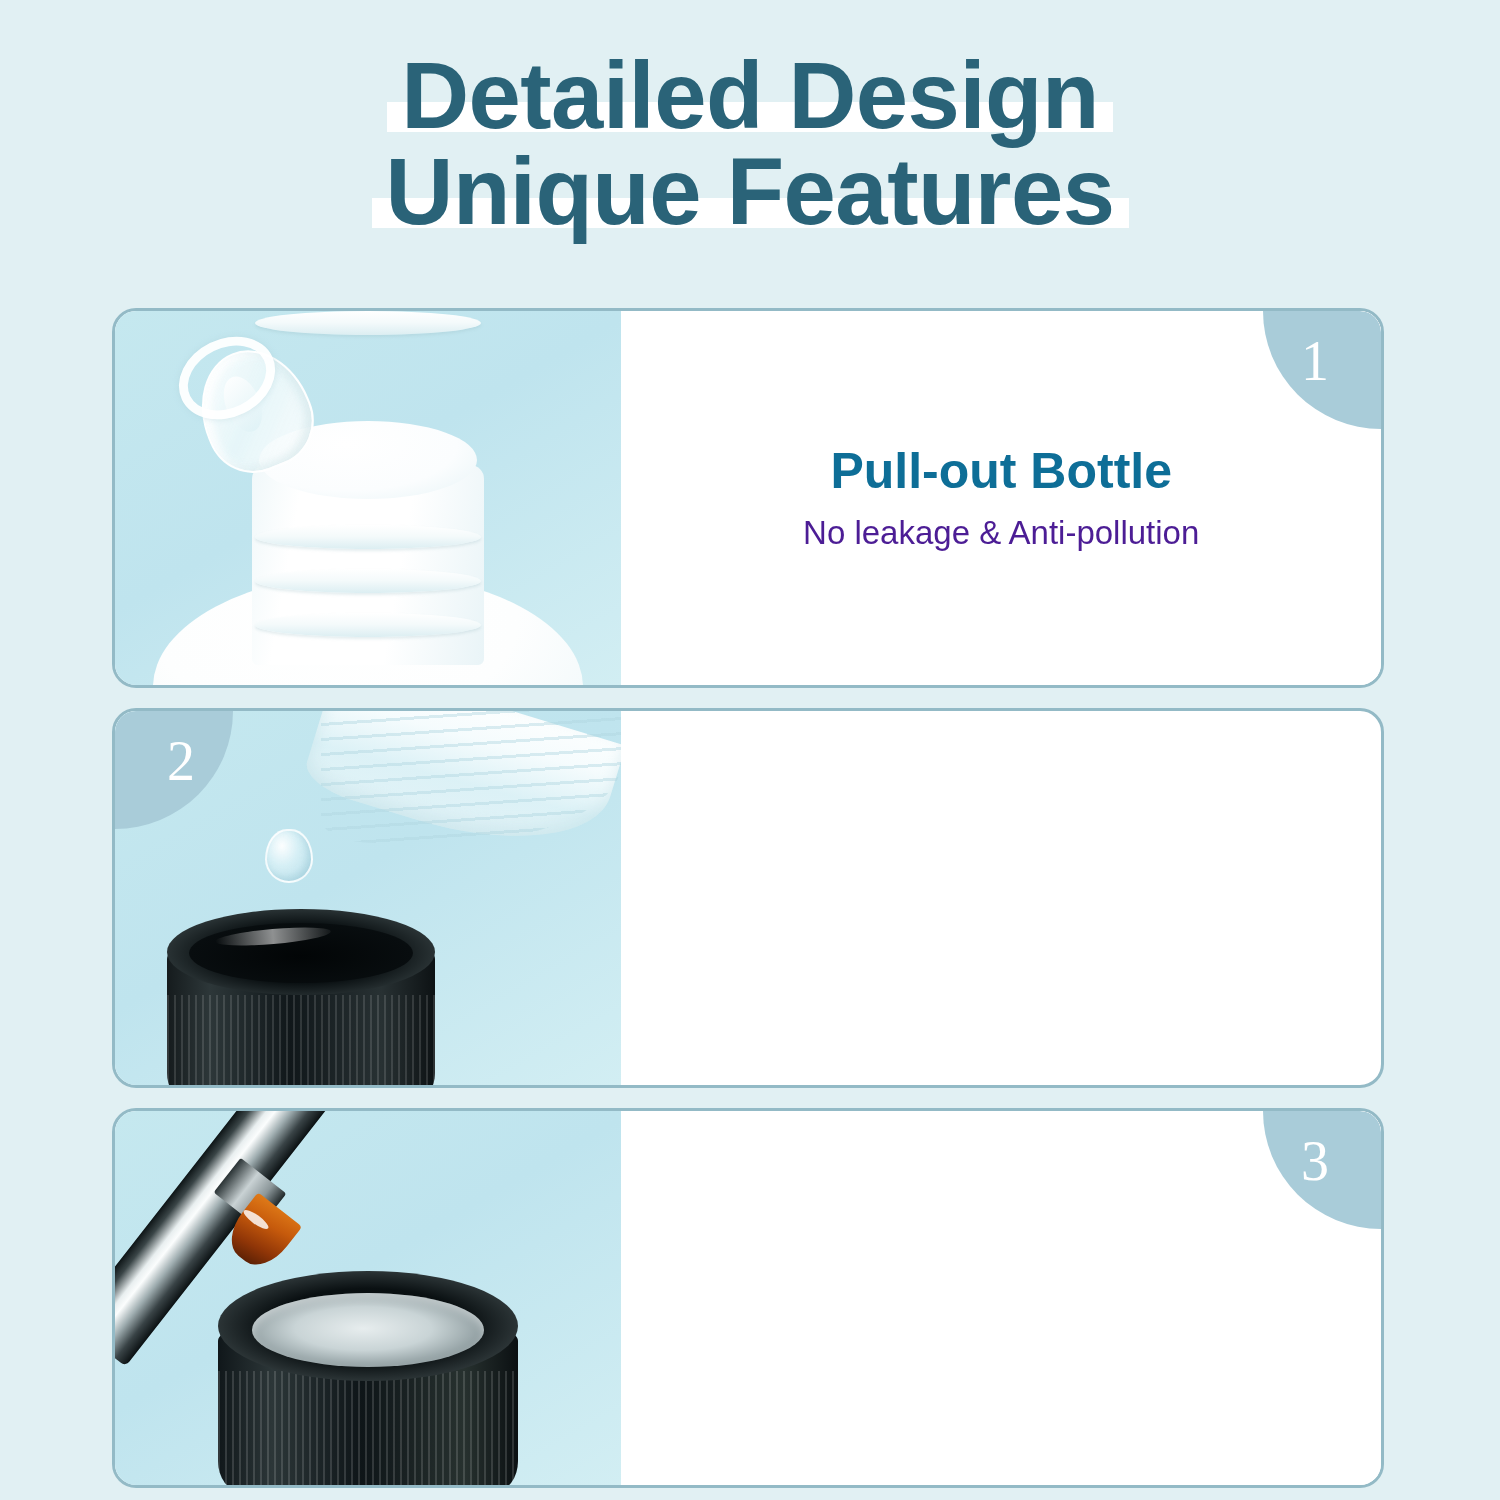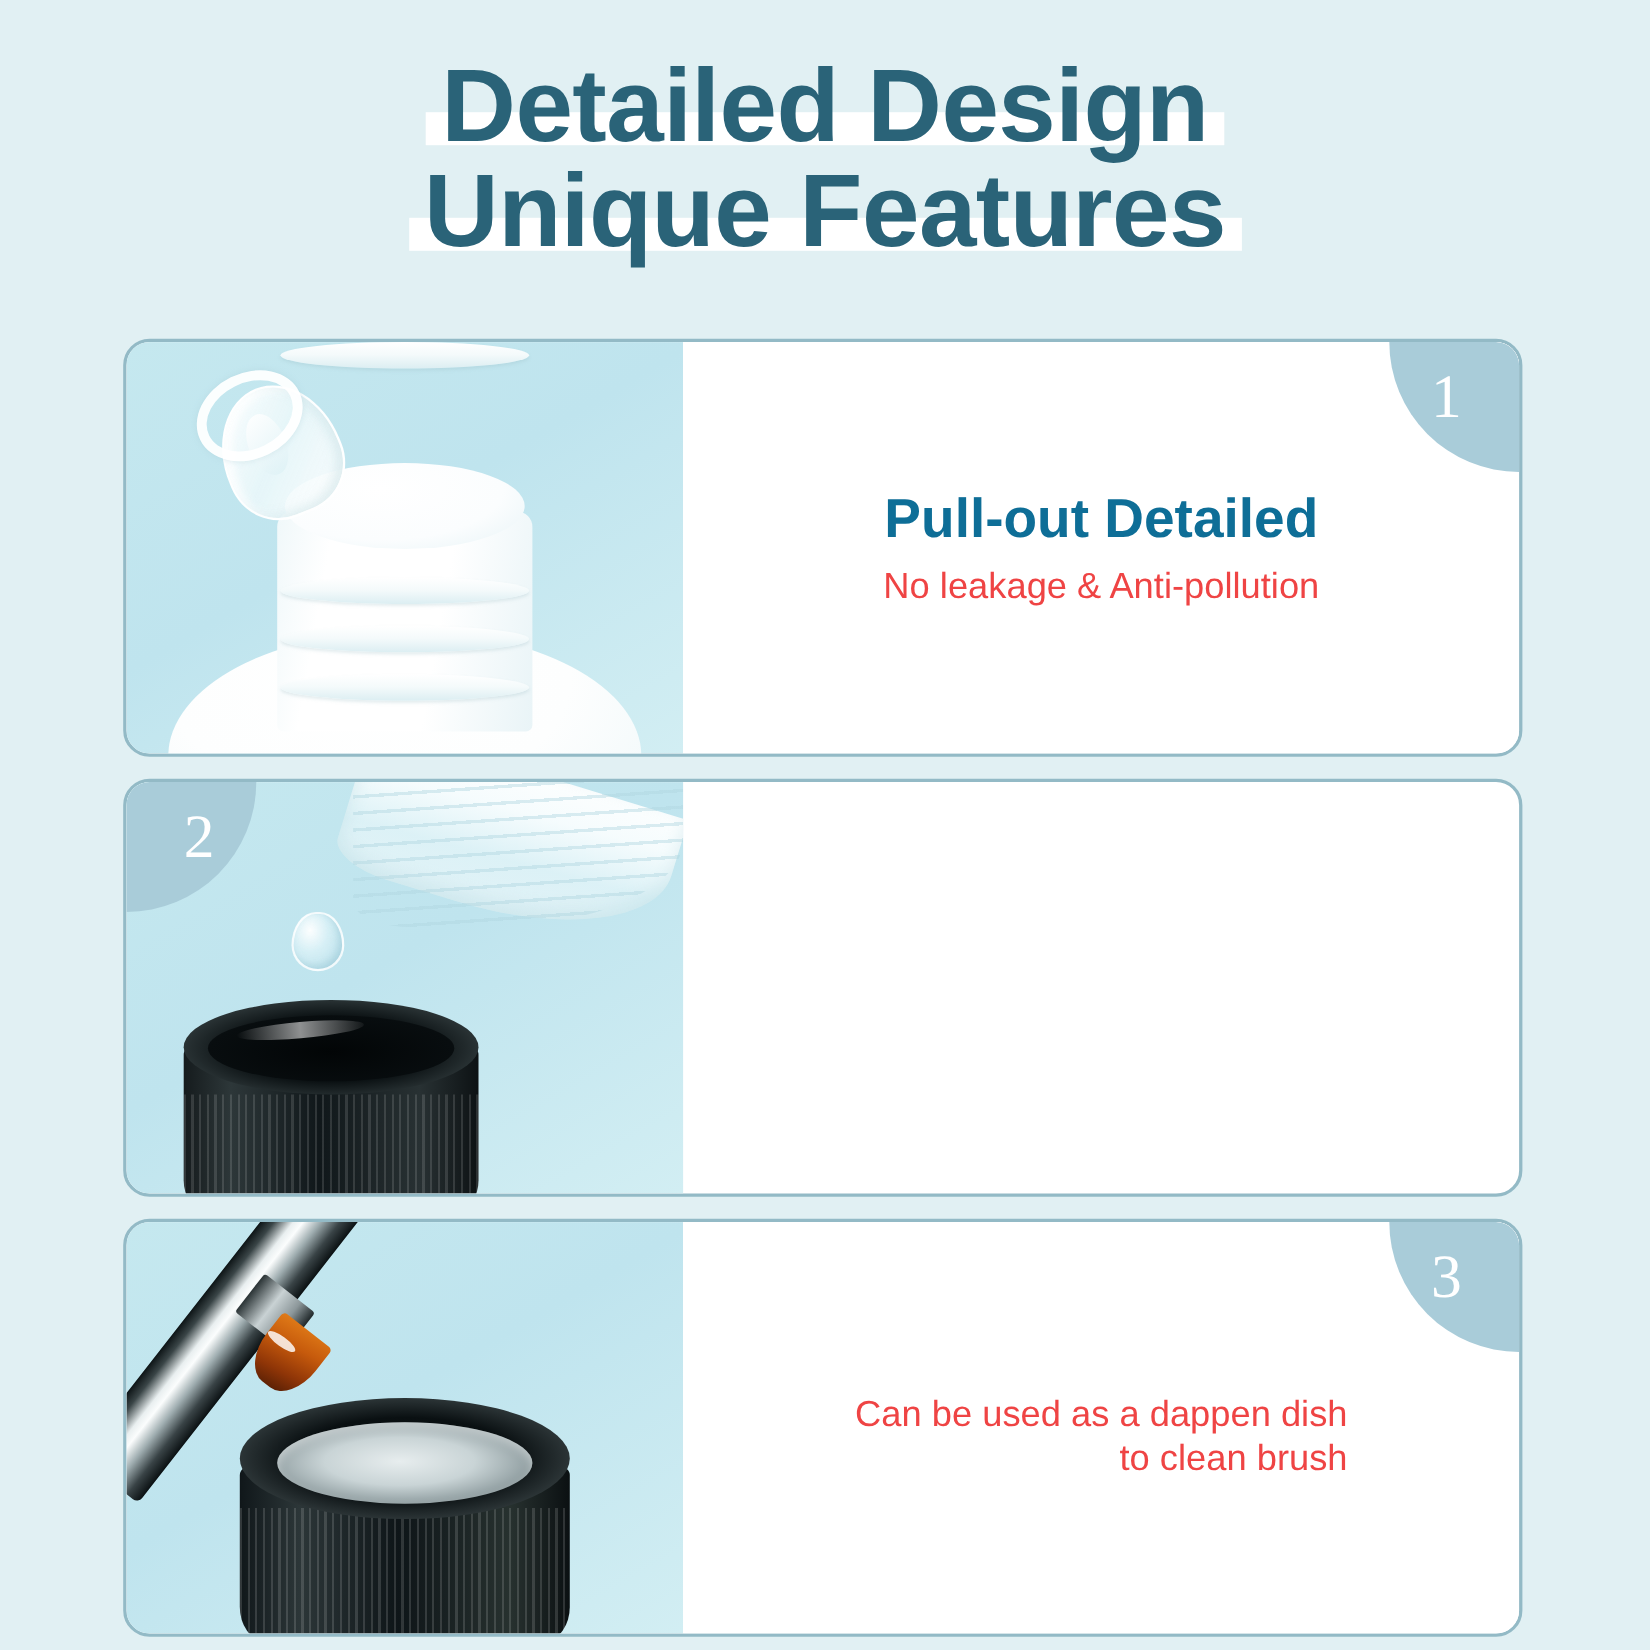--- a/index.html
+++ b/index.html
@@ -86,23 +86,23 @@
     font-size: 50px;
     font-weight: bold;
     color: #0e6e97;
     line-height: 1.12;
     text-align: center;
     margin: 0;
     white-space: pre-line;
   }
   .card-sub {
     font-size: 33px;
-    color: #ef4444;
+    color: #4c1d95;
     line-height: 1.2;
-    text-align: right;
+    text-align: left;
     margin: 14px 0 0 0;
     white-space: pre-line;
   }
 
   
   .badge {
     position: absolute;
     top: 0;
     width: 118px;
     height: 118px;
@@ -420,21 +420,21 @@
     <div class="b1-thread" style="bottle"></div>
     <div class="b1-thread" style="bottom:48px;"></div>
     <div class="b1-thread" style="bottom:92px;"></div>
     <div class="b1-thread" style="bottom:136px;"></div>
     <div class="b1-top"></div>
     <div class="b1-stopper"></div>
     <div class="b1-tab"></div>
   </div>
 
   <div class="panel-txt">
-    <div class="card-heading">Pull-out Detailed</div>
+    <div class="card-heading">Pull-out Bottle</div>
     <div class="card-sub">No leakage &amp; Anti-pollution</div>
   </div>
 
   <div class="badge badge-right">
     <span class="badge-num">1</span>
   </div>
 </div>
 
 <div class="card" id="card-2">
 
@@ -466,20 +466,18 @@
       <div class="b3-cap-rim"></div>
       <div class="b3-liquid"></div>
     </div>
     <div class="b3-handle"></div>
     <div class="b3-ferrule"></div>
     <div class="b3-bristles"></div>
     <div class="b3-bristle-gloss"></div>
   </div>
 
   <div class="panel-txt">
-    <div class="card-sub">Can be used as a dappen dish
-to clean brush</div>
   </div>
 
   <div class="badge badge-right">
     <span class="badge-num">3</span>
   </div>
 </div>
 
 </body></html>

